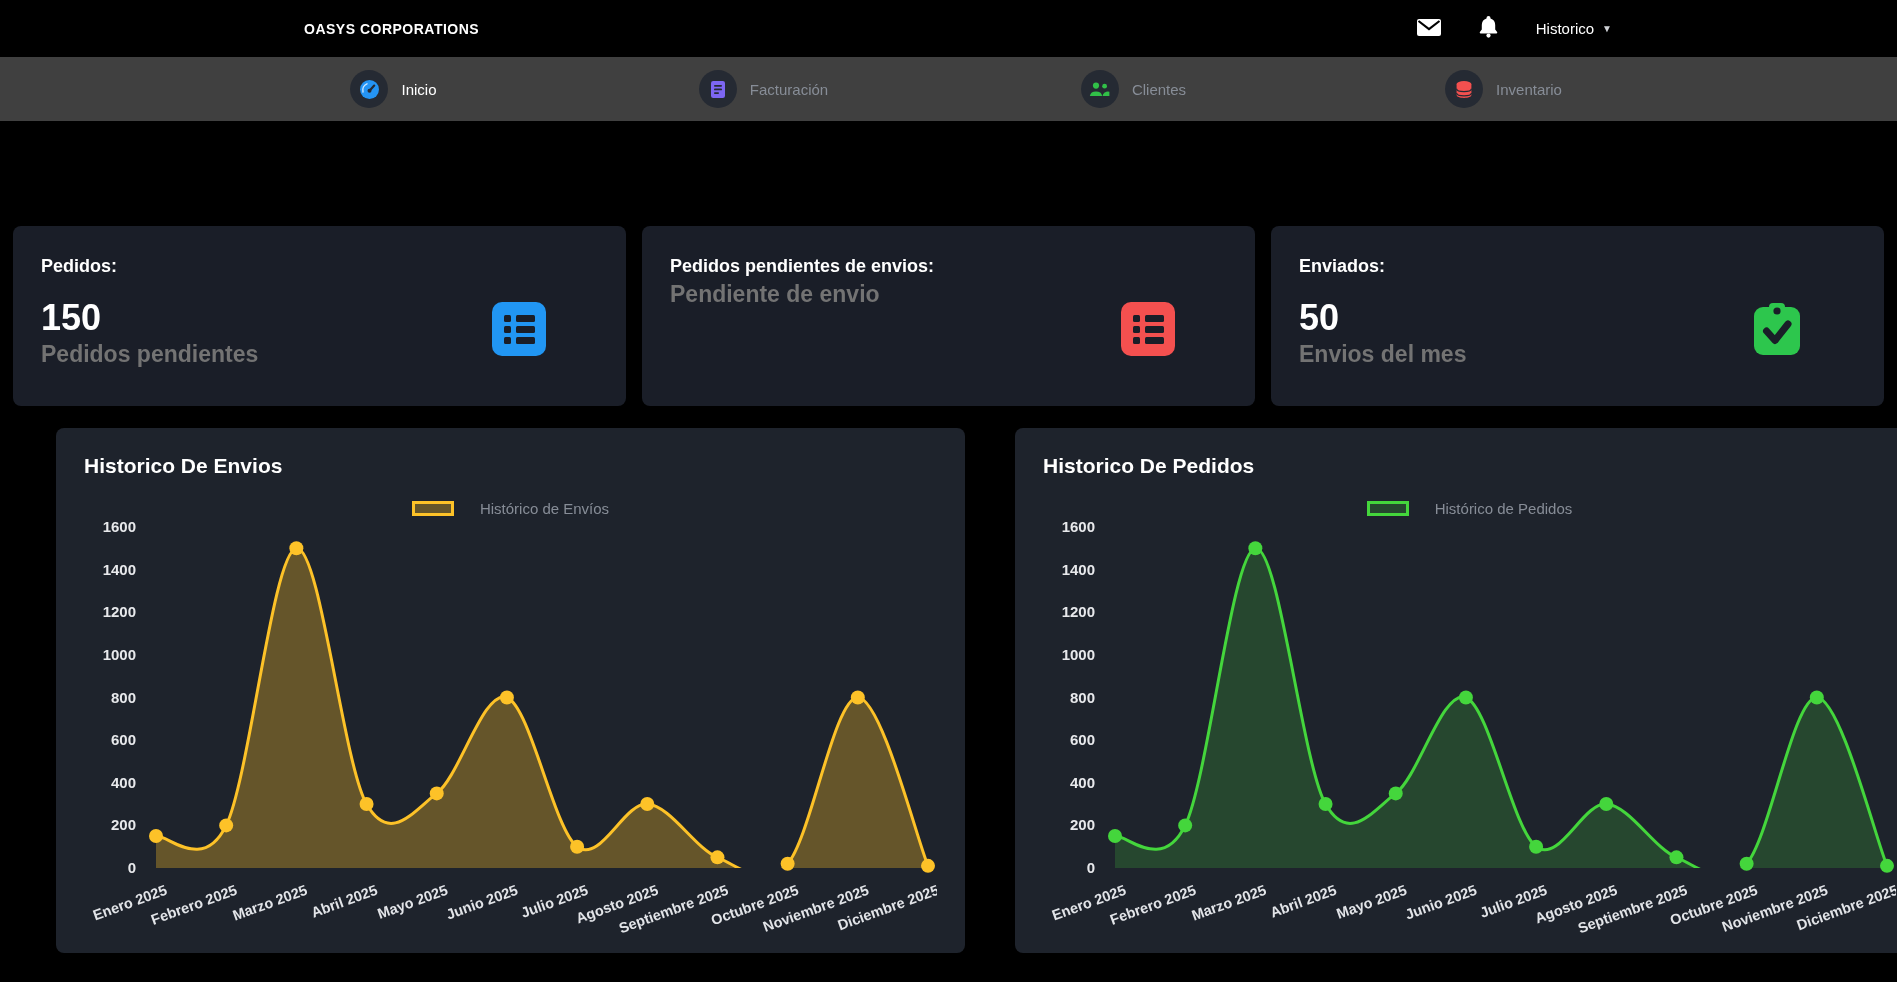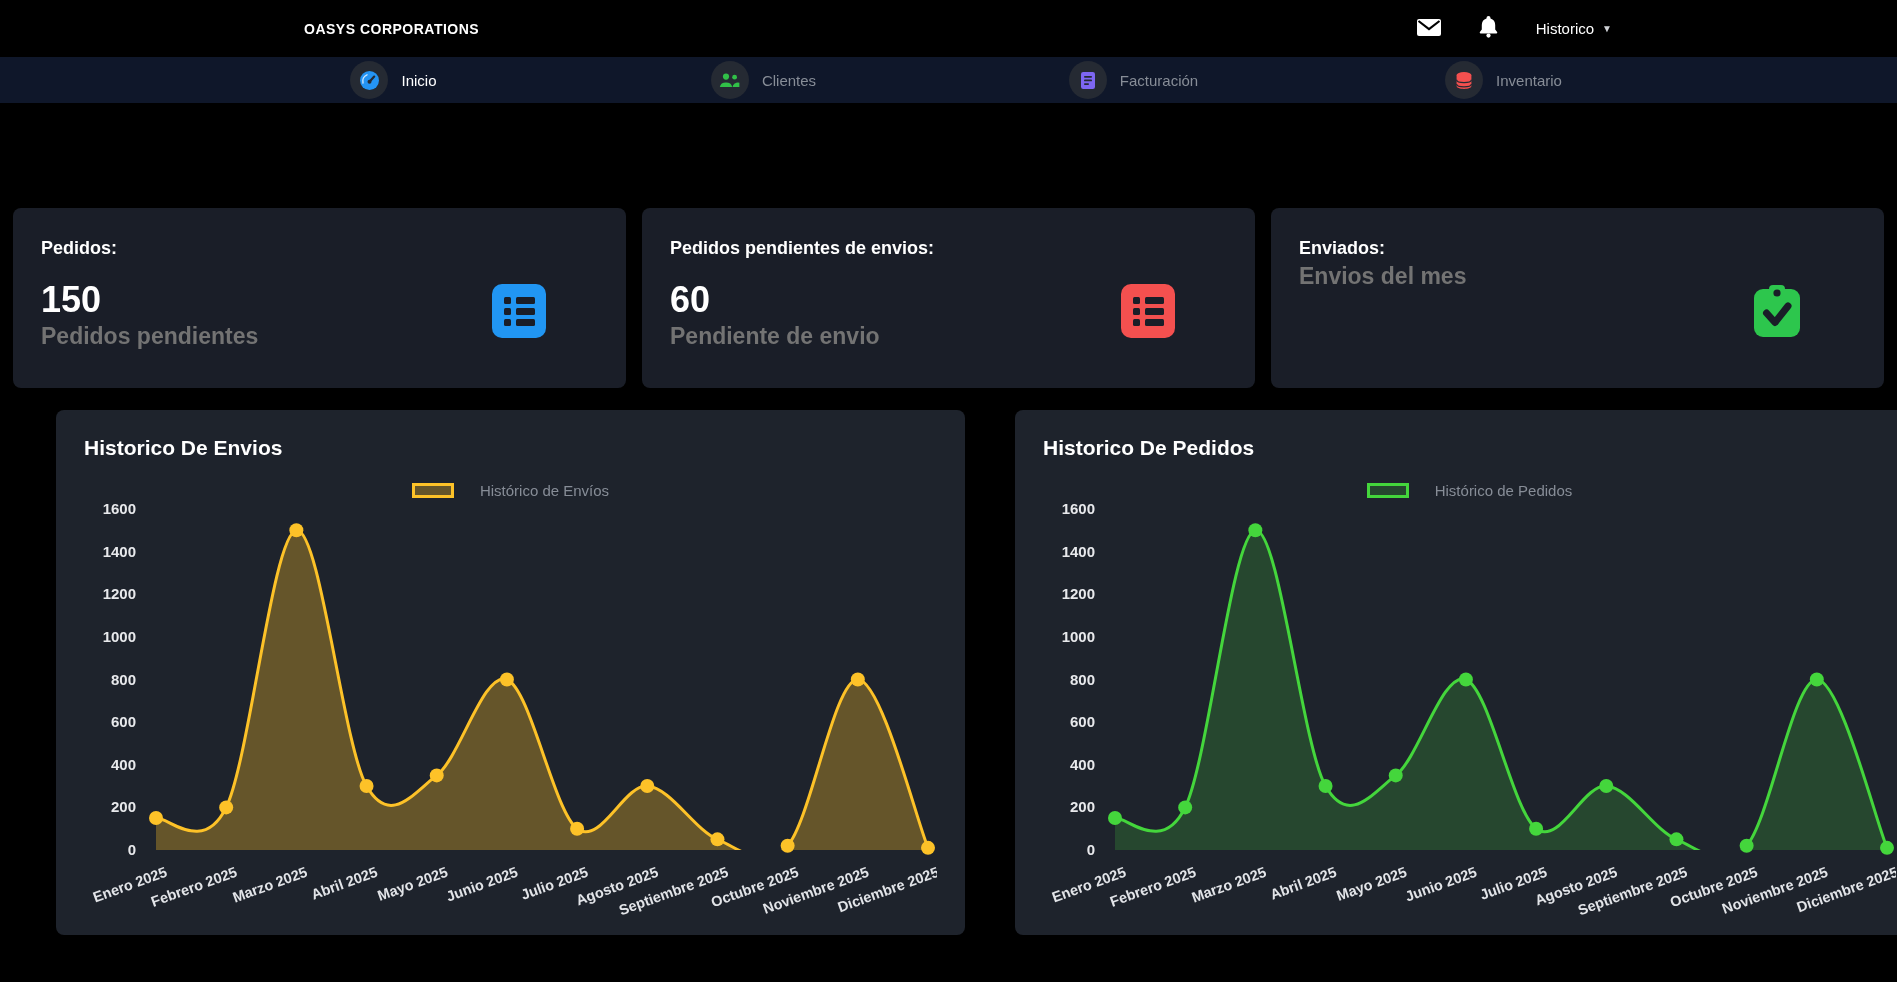--- a/index.html
+++ b/index.html
@@ -10,21 +10,21 @@
     font-family:"Liberation Sans", sans-serif;
   }
   
   .app-header { height:57px; display:flex; align-items:center; background:#000;justify-content:space-between; }
   .brand { margin-left:304px; font-size:14px; font-weight:bold; letter-spacing:.5px; cursor:pointer; }
   .header-right { margin-left:auto; margin-right:285px; display:flex; align-items:center; gap:38px; }
   .icon-btn { background:none; border:none; padding:0; display:flex; cursor:pointer; }
   .user-menu { display:flex; align-items:center; gap:8px; font-size:15px; color:#fff; cursor:pointer; }
   .caret { font-size:10px; color:#cfd2d6; }
   
-  .main-nav { height:46px; background:#0f172a; }
+  .main-nav { height:64px; background:#404040; }
   .nav-inner { width:1480px; height:100%; margin:0 auto; display:flex; }
   .nav-item { flex:1; display:flex; align-items:center; justify-content:center; gap:13px; cursor:pointer; text-decoration:none; }
   .nav-circle { width:38px; height:38px; border-radius:50%; background:#252a33; display:flex; align-items:center; justify-content:center; flex:0 0 auto; }
   .nav-label { font-size:15px; color:#878d97; }
   .nav-item.active .nav-label { color:#fff; }
   
   .stats-row { display:grid; grid-template-columns:repeat(3,1fr); gap:16px; margin:105px 13px 22px; }
   .stat-card { position:relative; height:180px; background:#1a1e28; border-radius:8px; padding:30px 28px; }
   .stat-title { margin:0; font-size:18px; font-weight:bold; line-height:20px; }
   .stat-value { font-size:36px; font-weight:bold; line-height:36px; margin-top:24px; }
@@ -75,40 +75,40 @@
         <svg width="19" height="19" viewBox="0 0 19 19">
             <circle cx="9.5" cy="9.5" r="9.5" fill="currentColor"></circle>
             <path d="M9.5 10.8 L14.2 5.6" stroke="#252a33" stroke-width="2.2" stroke-linecap="round"></path>
             <circle cx="9.5" cy="10.8" r="2" fill="#252a33"></circle>
             <path d="M3 12 a7 7 0 0 1 4 -8.2" fill="none" stroke="#cfe7ff" stroke-width="1.4" stroke-linecap="round"></path>
           </svg>
       </span>
       <span class="nav-label">Inicio</span>
     </a>
     <a class="nav-item">
+      <span class="nav-circle" style="color: rgb(125, 102, 242);">
+        <svg width="14" height="17" viewBox="0 0 14 17">
+            <rect width="14" height="17" rx="2.2" fill="currentColor"></rect>
+            <rect x="3" y="4" width="8" height="1.7" rx=".85" fill="#252a33"></rect>
+            <rect x="3" y="7.6" width="8" height="1.7" rx=".85" fill="#252a33"></rect>
+            <rect x="3" y="11.2" width="5" height="1.7" rx=".85" fill="#252a33"></rect>
+          </svg>
+      </span>
+      <span class="nav-label">Facturación</span>
+    </a>
+    <a class="nav-item">
       <span class="nav-circle" style="color: rgb(49, 192, 72);">
         <svg width="21" height="15" viewBox="0 0 21 15" fill="currentColor">
             <circle cx="7" cy="3.6" r="3.1"></circle>
             <path d="M0.8 14 a6.3 5.4 0 0 1 12.4 0 z"></path>
             <circle cx="15.6" cy="4.2" r="2.4"></circle>
             <path d="M13.6 14 a5.2 4.6 0 0 1 6.8 -4.2 l0 4.2 z"></path>
           </svg>
       </span>
       <span class="nav-label">Clientes</span>
-    </a>
-    <a class="nav-item">
-      <span class="nav-circle" style="color: rgb(125, 102, 242);">
-        <svg width="14" height="17" viewBox="0 0 14 17">
-            <rect width="14" height="17" rx="2.2" fill="currentColor"></rect>
-            <rect x="3" y="4" width="8" height="1.7" rx=".85" fill="#252a33"></rect>
-            <rect x="3" y="7.6" width="8" height="1.7" rx=".85" fill="#252a33"></rect>
-            <rect x="3" y="11.2" width="5" height="1.7" rx=".85" fill="#252a33"></rect>
-          </svg>
-      </span>
-      <span class="nav-label">Facturación</span>
     </a>
     <a class="nav-item">
       <span class="nav-circle" style="color: rgb(244, 80, 79);">
         <svg width="16" height="17" viewBox="0 0 16 17">
             <ellipse cx="8" cy="3" rx="7.4" ry="2.9" fill="currentColor"></ellipse>
             <path d="M.6 3 v11 c0 1.65 3.3 2.9 7.4 2.9 s7.4 -1.25 7.4 -2.9 V3" fill="currentColor"></path>
             <path d="M.6 7.8 c0 1.65 3.3 2.9 7.4 2.9 s7.4 -1.25 7.4 -2.9" fill="none" stroke="#252a33" stroke-width="1.3"></path>
             <path d="M.6 12 c0 1.65 3.3 2.9 7.4 2.9 s7.4 -1.25 7.4 -2.9" fill="none" stroke="#252a33" stroke-width="1.3"></path>
           </svg>
       </span>
@@ -132,38 +132,38 @@
               <rect x="12" y="24" width="7" height="7" rx="1.5"></rect>
               <rect x="24" y="24" width="19" height="7" rx="1.5"></rect>
               <rect x="12" y="35" width="7" height="7" rx="1.5"></rect>
               <rect x="24" y="35" width="19" height="7" rx="1.5"></rect>
             </g>
           </svg>
       </span>
     </article>
     <article class="stat-card">
       <h3 class="stat-title">Pedidos pendientes de envios:</h3>
-      <div class="stat-value">60</div>
       <div class="stat-sub">Pendiente de envio</div>
       <span class="stat-icon" style="color: rgb(244, 80, 79);">
         <svg width="54" height="54" viewBox="0 0 54 54">
             <rect width="54" height="54" rx="10" fill="currentColor"></rect>
             <g fill="#1a1e28">
               <rect x="12" y="13" width="7" height="7" rx="1.5"></rect>
               <rect x="24" y="13" width="19" height="7" rx="1.5"></rect>
               <rect x="12" y="24" width="7" height="7" rx="1.5"></rect>
               <rect x="24" y="24" width="19" height="7" rx="1.5"></rect>
               <rect x="12" y="35" width="7" height="7" rx="1.5"></rect>
               <rect x="24" y="35" width="19" height="7" rx="1.5"></rect>
             </g>
           </svg>
       </span>
     </article>
     <article class="stat-card">
       <h3 class="stat-title">Enviados:</h3>
+      <div class="stat-value">50</div>
       <div class="stat-sub">Envios del mes</div>
       <span class="stat-icon" style="color: rgb(45, 198, 77);">
         <svg width="54" height="54" viewBox="0 0 54 54">
             <rect x="19" y="1" width="16" height="13" rx="4" fill="currentColor"></rect>
             <rect x="4" y="5" width="46" height="48" rx="9" fill="currentColor"></rect>
             <circle cx="27" cy="9" r="3.6" fill="#1a1e28"></circle>
             <path d="M16.5 29 l8.5 9.5 L38 22" fill="none" stroke="#1a1e28" stroke-width="7" stroke-linecap="round" stroke-linejoin="round"></path>
           </svg>
       </span>
     </article>

